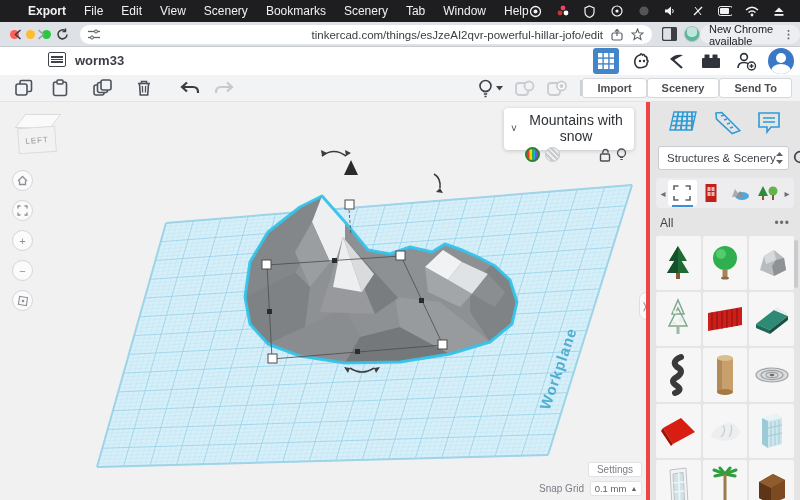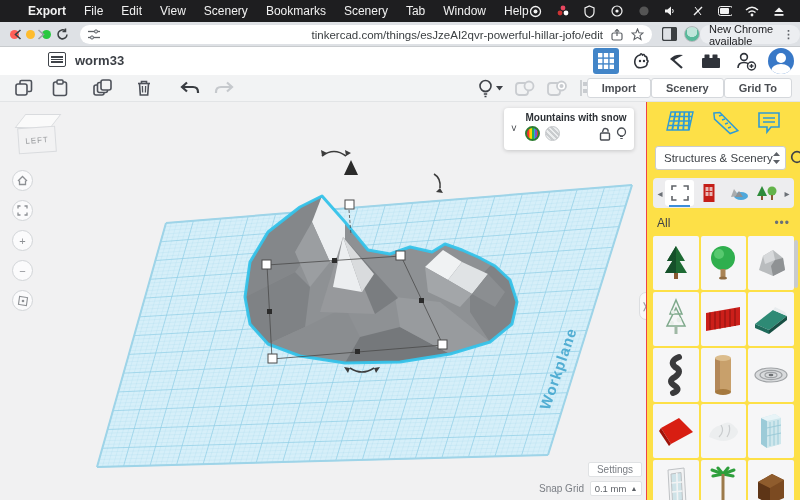--- a/index.html
+++ b/index.html
@@ -68,38 +68,38 @@
   #vc-front { position:absolute; left:2px; top:13px; width:38px; height:26px; background:#f2f2f3; border:1px solid #d9dbde;
               display:flex; align-items:center; justify-content:center; font-size:8px; letter-spacing:1px; color:#97999c; transform:rotate(-4deg); }
   .navcol { position:absolute; left:12px; top:68px; display:flex; flex-direction:column; gap:9px; }
   .navbtn2 { width:21px; height:21px; border-radius:50%; border:1px solid #d2d5d8; background:#fbfbfc; color:#8d9094;
              display:flex; align-items:center; justify-content:center; font-size:11px; }
 
   
   #sel-panel { position:absolute; left:504px; top:6px; width:130px; height:42px; background:#fff; border-radius:4px;
                box-shadow:0 1px 4px rgba(0,0,0,0.18); padding:4px 7px 0 7px; }
   #sel-panel .chev { position:absolute; left:7px; top:15px; color:#3e4247; font-size:10px; }
-  #sel-title { margin-left:14px; font-size:10px; font-weight:bold; color:#2d3136; text-align:center; }
+  #sel-title { margin-left:14px; font-size:14px; font-weight:normal; color:#2d3136; text-align:center; }
   #sel-row { display:flex; align-items:center; margin-top:3px; margin-left:14px; gap:5px; }
   .swatch { width:15px; height:15px; border-radius:50%; }
   #swatch-color { background:linear-gradient(90deg,#e33 0 15%,#f90 15% 30%,#ffd400 30% 45%,#2bb34b 45% 60%,#2aa7de 60% 75%,#7b52c7 75% 90%,#e33 90%); border:2px solid #2e7d32; }
   #swatch-material { background:repeating-linear-gradient(45deg,#c9ccce 0 2px,#eceeef 2px 4px); border:1px solid #c2c5c8; }
   #sel-row .spacer { flex:1; }
 
   
   #settings-btn { position:absolute; right:4px; top:360px; width:54px; height:15px; background:#fff; border:1px solid #e0e2e4;
                   border-radius:2px; font-size:10px; color:#7a7e84; display:flex; align-items:center; justify-content:center; }
   #snap-row { position:absolute; right:4px; top:379px; display:flex; align-items:center; gap:6px; font-size:10px; color:#7a7e84; }
   #snap-select { width:52px; height:15px; background:#fff; border:1px solid #e0e2e4; border-radius:2px; font-size:9.5px;
                  color:#5c6066; display:flex; align-items:center; justify-content:center; gap:4px; }
   #collapse-handle { position:absolute; right:-7px; top:190px; width:14px; height:28px; border-radius:14px; background:#fafafa;
                      border:1px solid #dcdee1; color:#9a9da1; font-size:9px; display:flex; align-items:center; padding-left:1px; }
 
   
-  #sidebar { position:absolute; left:646px; top:102px; width:154px; height:398px; background:#fde047; border-left:1px solid #ef4444; }
+  #sidebar { position:absolute; left:646px; top:102px; width:154px; height:398px; background:#e5e5e5; border-left:4px solid #ef4444; }
   #sb-top-icons { display:flex; justify-content:space-around; align-items:center; padding:8px 10px 6px 10px; }
   #sb-select-row { display:flex; align-items:center; padding:4px 6px 6px 8px; gap:4px; }
   #sb-select { flex:1; height:24px; border:1px solid #c9ccd0; border-radius:3px; background:#fff; display:flex; align-items:center;
                font-size:11.5px; color:#3e4247; padding:0 5px 0 8px; }
   #sb-select .lbl { flex:1; white-space:nowrap; }
   #sb-search { width:26px; height:24px; display:flex; align-items:center; justify-content:center; }
   #cat-strip { margin:2px 6px 0 6px; height:30px; background:#ededef; border-radius:4px; display:flex; align-items:center; padding:0 2px; }
   #cat-strip .catchev { width:10px; text-align:center; color:#6b7076; font-size:10px; }
   .cat { flex:1; height:26px; display:flex; align-items:center; justify-content:center; border-radius:3px; position:relative; }
   .cat.selected { background:#fff; }
@@ -406,21 +406,21 @@
         <svg width="22" height="20">
           <path d="M4 10 Q4 3 10 3 Q16 3 16 10 L13 10 Q13 6.5 10 6.5 Q7 6.5 7 10 Z" fill="none" stroke="#2f333a" stroke-width="1.8" transform="rotate(-35 10 10)"></path>
           <path d="M5 17 Q9 19.5 13 17.5" fill="none" stroke="#2f333a" stroke-width="1.3" stroke-dasharray="2 2"></path>
         </svg>
       </span>
   </span>
 
   <span id="tb-buttons">
     <span class="tbtn">Import</span>
     <span class="tbtn">Scenery</span>
-    <span class="tbtn">Grid To</span>
+    <span class="tbtn">Send To</span>
   </span>
 </div>
 
 <div id="canvas">
   <svg id="scene" width="646" height="398" viewBox="0 0 646 398">
     <g id="wp-grid">
         <polygon points="166,121 632,83 548,353 97,365" fill="#d6eff9"></polygon>
         <line x1="166" y1="121" x2="632" y2="83" stroke="#8fcee6" stroke-width="0.8" opacity="0.9"></line>
         <line x1="164.93846153846152" y1="124.75384615384615" x2="630.7076923076924" y2="87.15384615384616" stroke="#8fcee6" stroke-width="0.35" opacity="0.45"></line>
         <line x1="163.87692307692308" y1="128.5076923076923" x2="629.4153846153846" y2="91.3076923076923" stroke="#8fcee6" stroke-width="0.35" opacity="0.45"></line>

